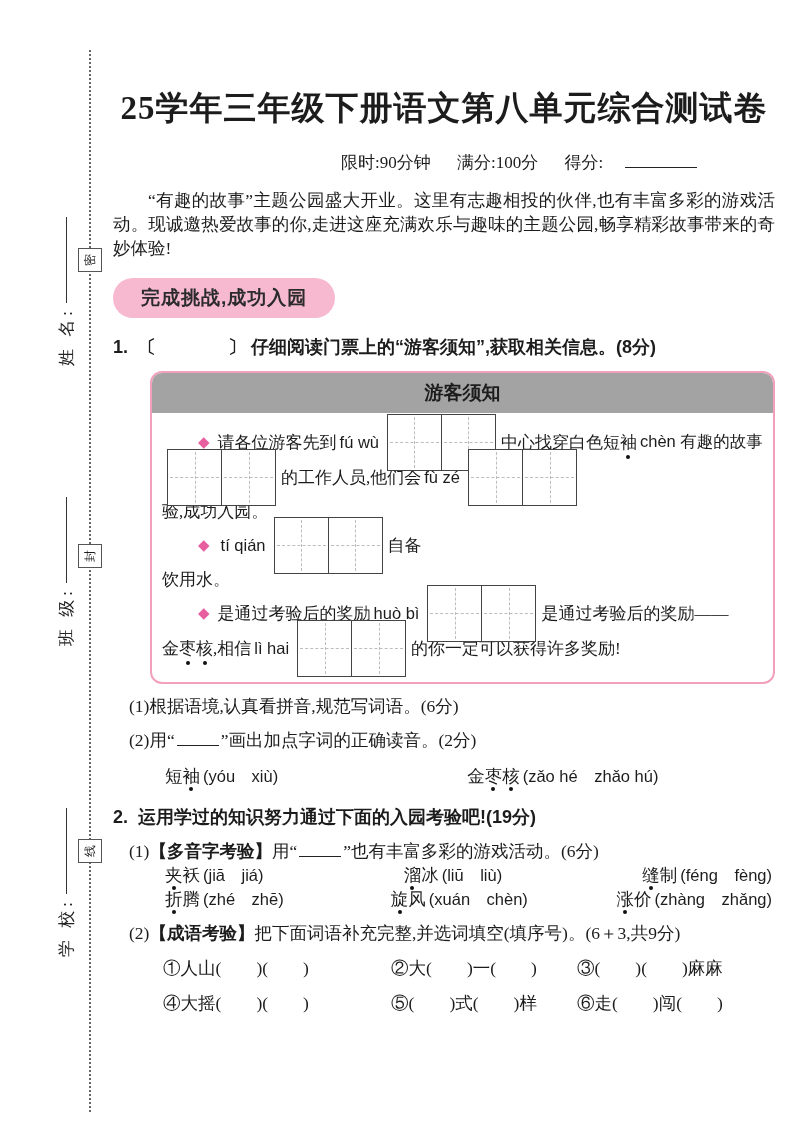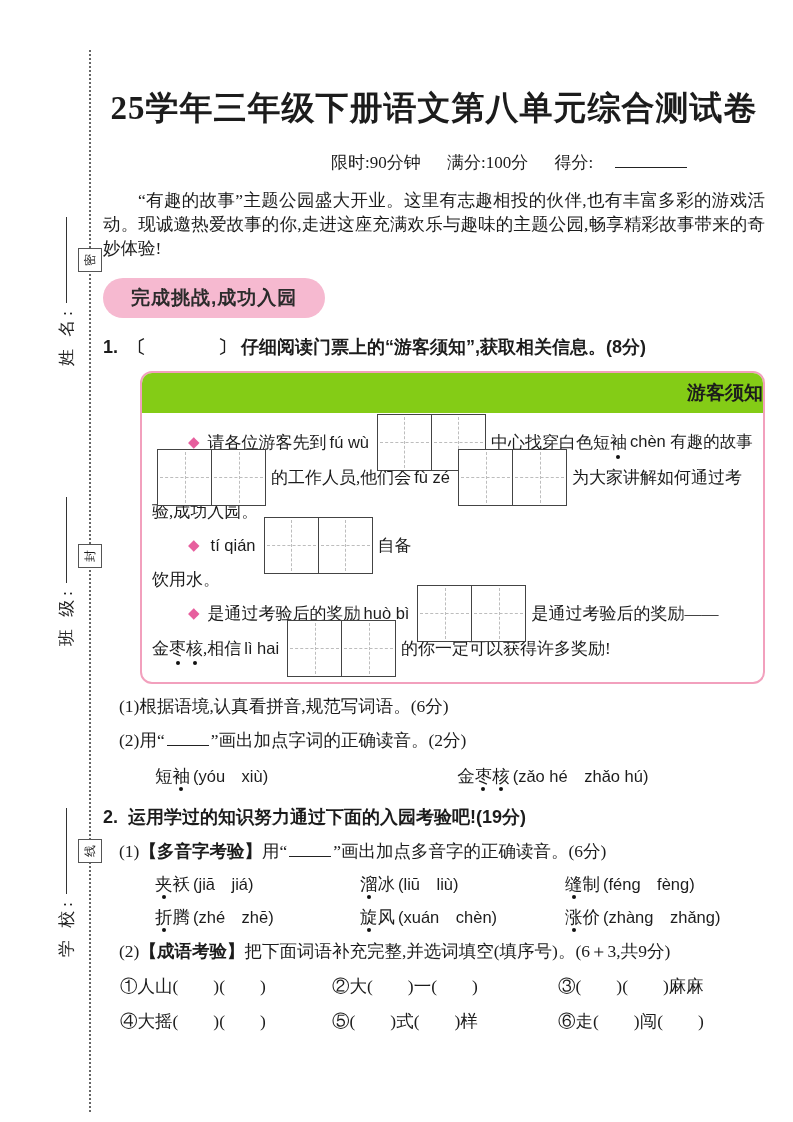--- a/index.html
+++ b/index.html
@@ -13,41 +13,41 @@
     position:absolute; left:-40px; width:212px; height:26px;
     display:flex; align-items:center; transform:rotate(-90deg);
     font-size:17px; letter-spacing:4px; color:#222; white-space:nowrap;
   }
   .seal-group .wline { flex:0 0 86px; height:0; border-bottom:1.5px solid #333; margin-left:4px; }
   .seal-char {
     position:absolute; left:78px; width:22px; height:22px; border:1px solid #555; background:#fff;
     display:flex; align-items:center; justify-content:center; font-size:12px; transform:rotate(-90deg); z-index:2;
   }
   
-  .main { position:absolute; left:103px; top:0; width:662px; }
+  .main { position:absolute; left:113px; top:0; width:662px; }
   .title { margin:86px 0 0; text-align:center; font-size:33px; font-weight:bold; letter-spacing:1px; }
   .info { margin-top:20px; padding-left:228px; font-size:17px; }
   .info span { margin-right:22px; }
   .score-blank { display:inline-block; width:72px; height:2px; border-bottom:1.5px solid #222; vertical-align:baseline; margin-right:0 !important; }
   .intro { margin-top:14px; font-size:17.5px; line-height:24px; text-align:justify; text-indent:2em; }
   .badge-wrap { text-align:left; margin-top:12px; }
   .badge {
     display:inline-block; background:#f6b9d0; color:#2b2b2b; font-weight:bold;
     font-family:"Liberation Sans","DejaVu Sans",sans-serif; font-size:19px;
     padding:7px 28px; border-radius:22px; letter-spacing:1px;
   }
   .q-head {
     margin-top:17px; font-family:Liberation Sans, sans-serif;
     font-weight:bold; font-size:18px; white-space:nowrap;
   }
   .q-head .num { margin-right:5px; }
   
   .notice { margin:12px 0 0 37px; width:621px; border:2px solid #f2a0bd; border-radius:12px; background:#fff; }
   .notice-head {
-    background:#84cc16; border-radius:10px 10px 0 0; text-align:right;
+    background:#a3a3a3; border-radius:10px 10px 0 0; text-align:center;
     font-family:"Liberation Sans","DejaVu Sans",sans-serif; font-weight:bold; font-size:19px;
     padding:7px 0; color:#1c1c1c;
   }
   .notice-body { padding:12px 10px 16px; font-size:17px; }
   .nline { display:flex; align-items:center; white-space:nowrap; min-height:33px; }
   .ind { display:inline-block; width:36px; flex:0 0 36px; }
   .diamond { color:#e75f9e; margin-right:8px; font-size:15px; flex:0 0 auto; }
   .py { font-family:"Liberation Sans","DejaVu Sans",sans-serif; font-size:16.5px; margin:0 3px; }
   .wgrid { display:inline-flex; margin:-11px 5px; border:1.5px solid #444; background:#fff; position:relative; z-index:1; flex:0 0 auto; }
   .wcell { width:53px; height:55px; position:relative; }
@@ -58,27 +58,27 @@
   .em-dot::after {
     content:""; position:absolute; left:50%; transform:translateX(-50%); bottom:-5px;
     width:4px; height:4px; background:#111; border-radius:50%;
   }
   
   .sub { margin-top:10px; padding-left:16px; font-size:17.5px; white-space:nowrap; }
   .tag { font-family:Liberation Mono, monospace; font-weight:bold; }
   .blank { display:inline-block; width:42px; height:2px; border-bottom:1.5px solid #222; margin:0 2px; }
   .ans-row { display:flex; margin-top:12px; padding-left:52px; font-size:17.5px; }
   .ans-row .ans-item + .ans-item { margin-left:186px; }
-  .duoyin-row { display:flex; padding-left:52px; margin-top:9px; font-size:17.5px; }
+  .duoyin-row { display:flex; padding-left:52px; font-size:17.5px;justify-content:space-between; }
   .duoyin-row .dy-item { flex:0 0 auto; width:205px; white-space:nowrap; }
   .duoyin-row .dy-item:last-child { width:auto; }
   .idiom-row { display:flex; padding-left:17px; margin-top:11px; font-size:17.5px; }
-  .idiom-row span { flex:0 0 auto; }
+  .idiom-row span { flex:0 0 auto;text-align:center; }
   .idiom-row span:nth-child(1) { width:212px; }
-  .idiom-row span:nth-child(2) { width:226px; }
+  .idiom-row span:nth-child(2) { width:226px;margin-left:9px; }
 </style>
 </head>
 <body>
 
 <div class="page">
 
   <div class="seal-rule"></div>
 
   <div class="seal-group" style="top:247px;">
     <span class="lbl">姓 名:</span>
@@ -147,21 +147,20 @@
           <span class="wgrid">
               <span class="wcell"></span>
               <span class="wcell"></span>
             </span>
           <span>的工作人员,他们会</span>
           <span class="py">fù zé</span>
           <span class="wgrid">
               <span class="wcell"></span>
               <span class="wcell"></span>
             </span>
-          <span>为大家讲解如何通过考</span>
         </div>
 
         <div class="nline">
           <span>验,成功入园。</span>
         </div>
 
         <div class="nline">
           <span class="ind"></span>
           <span class="diamond">◆</span>
           <span class="py">tí qián</span>
@@ -218,21 +217,21 @@
         <span>金</span><span class="em-dot">枣</span><span class="em-dot">核</span><span class="py">(zǎo hé　zhǎo hú)</span>
       </span>
     </div>
 
     <div class="q-head">
       <span class="num">2.</span>
       <span>运用学过的知识努力通过下面的入园考验吧!(19分)</span>
     </div>
 
     <div class="sub">
-      <span>(1)</span><span class="tag">【多音字考验】</span><span>用“</span><span class="blank"></span><span>”画出加点多音字的正确读音。(6分)</span>
+      <span>(1)</span><span class="tag">【多音字考验】</span><span>用“</span><span class="blank"></span><span>”也有丰富多彩的游戏活动。(6分)</span>
     </div>
 
     <div class="duoyin-row">
       <span class="dy-item"><span class="em-dot">夹</span><span>袄</span><span class="py">(jiā　jiá)</span></span>
       <span class="dy-item"><span class="em-dot">溜</span><span>冰</span><span class="py">(liū　liù)</span></span>
       <span class="dy-item"><span class="em-dot">缝</span><span>制</span><span class="py">(féng　fèng)</span></span>
     </div>
     <div class="duoyin-row">
       <span class="dy-item"><span class="em-dot">折</span><span>腾</span><span class="py">(zhé　zhē)</span></span>
       <span class="dy-item"><span class="em-dot">旋</span><span>风</span><span class="py">(xuán　chèn)</span></span>

